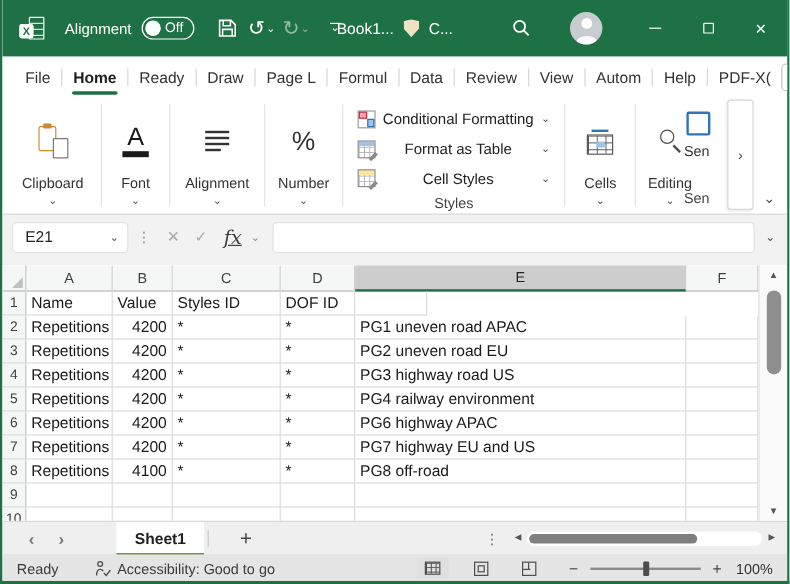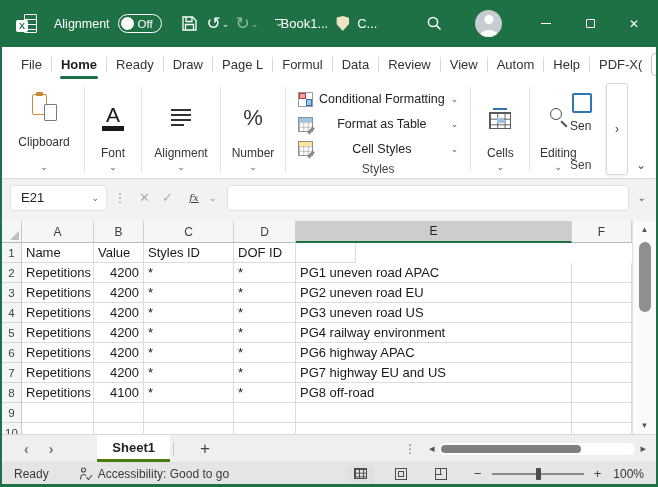--- a/index.html
+++ b/index.html
@@ -49,21 +49,21 @@
   .tab-sep { width: 1px; height: 15px; background: #D8D8D8; flex: 0 0 auto; }
   .tabs-right { margin-left: auto; display: flex; align-items: center; gap: 6px; margin-right: 14px; }
   .comment-btn { width: 27px; height: 23px; border: 1px solid #C6C6C6; border-radius: 4px; background: #fff; display: flex; align-items: center; justify-content: center; }
   
   .ribbon { height: 98px; position: relative; background: #fff; border-bottom: 1px solid #D8D8D8; display: flex; padding-left: 4px; }
   .rgroup { display: flex; flex-direction: column; align-items: center; padding: 8px 4px 2px; }
   .rgroup .icon-zone { flex: 1; display: flex; align-items: center; justify-content: center; }
   .glabel { font-size: 12px; color: #333; line-height: 14px; }
   .gchev { font-size: 9px; color: #555; line-height: 10px; margin-top: 2px; margin-bottom: 4px; }
   .group-sep { width: 1px; background: #E4E4E4; margin: 6px 2px; }
-  .w-clip { min-width: 76px; gap: 11px; } .w-font { min-width: 52px; } .w-align { min-width: 74px; } .w-num { min-width: 60px; }
+  .w-clip { min-width: 76px; } .w-font { min-width: 52px; } .w-align { min-width: 74px; } .w-num { min-width: 60px; }
   .w-cells { min-width: 54px; } .w-edit { min-width: 52px; }
   .icon-clipboard { position: relative; width: 25px; height: 29px; }
   .clip-back { position: absolute; left: 0; top: 2px; width: 15px; height: 21px; border: 1.5px solid #C98A33; border-radius: 2px; background: #fff; }
   .clip-tab { position: absolute; left: 4px; top: 0; width: 7px; height: 4px; background: #C98A33; border-radius: 1px; }
   .clip-front { position: absolute; right: 0; bottom: 0; width: 13px; height: 17px; background: #fff; border: 1.5px solid #7A7A7A; border-radius: 1px; }
   .icon-font { display: flex; flex-direction: column; align-items: center; }
   .font-a { font-size: 21px; line-height: 21px; color: #1a1a1a; }
   .font-bar { width: 22px; height: 5px; background: #1a1a1a; margin-top: 1px; }
   .icon-align { display: flex; flex-direction: column; gap: 3px; align-items: flex-start; }
   .al-bar { height: 2px; background: #333; }
@@ -98,21 +98,21 @@
   .sen-group-label { font-size: 12px; color: #444; margin-bottom: 4px; }
   .ribbon-flyout { position: absolute; right: 28px; top: 2px; bottom: 3px; width: 22px; background: #fff; border: 1px solid #D9D9D9; border-radius: 3px;
     box-shadow: -1px 1px 3px rgba(0,0,0,.07); display: flex; align-items: center; justify-content: center; color: #444; font-size: 12px; }
   .ribbon-collapse { position: absolute; right: 5px; bottom: 3px; width: 20px; height: 20px; display: flex; align-items: center; justify-content: center; color: #555; font-size: 12px; }
   
   .formula-bar { height: 42px; background: #F2F2F2; display: flex; align-items: center; padding: 0 10px 5px 8px; }
   .name-box { width: 97px; height: 26px; background: #fff; border: 1px solid #E2E2E2; border-radius: 4px; display: flex; align-items: center; padding: 0 7px 0 10px; font-size: 13px; color: #222; }
   .name-box-chev { margin-left: auto; font-size: 9px; color: #555; }
   .fb-dots { margin: 0 7px; color: #888; font-size: 12px; }
   .fb-btn { width: 23px; text-align: center; color: #ABABAB; font-size: 13px; }
-  .fb-fx { width: 30px; text-align: center; color: #3d3d3d; font-size: 10px; font-family: "DejaVu Serif", serif; font-style: italic; text-decoration: underline; }
+  .fb-fx { width: 30px; text-align: center; color: #3d3d3d; font-size: 16px; font-family: "DejaVu Serif", serif; font-style: italic; text-decoration: underline; }
   .fx-chev { font-size: 9px; color: #888; margin-right: 4px; }
   .formula-input { flex: 1; height: 26px; background: #fff; border: 1px solid #E2E2E2; border-radius: 4px; margin-left: 6px; font-size: 13px; padding: 0 8px; color: #222; display: flex; align-items: center; }
   .fb-expand { margin-left: 9px; color: #555; font-size: 10px; }
   
   .grid-area { height: 213px; display: flex; overflow: hidden; background: #fff; }
   .grid-main { width: 630px; }
   .hdr-row { display: flex; height: 22px; }
   .corner { width: 20px; background: #F5F6F6; border-right: 1px solid #C9C9C9; border-bottom: 1px solid #B9B9B9; position: relative; }
   .corner::after { content: ""; position: absolute; right: 2px; bottom: 2px; border-left: 9px solid transparent; border-bottom: 9px solid #C0C0C0; }
   .col-hdr { background: #F5F6F6; border-right: 1px solid #D0D0D0; border-bottom: 1px solid #B9B9B9; display: flex; align-items: center; justify-content: center; font-size: 12px; color: #3F3F3F; }
@@ -122,21 +122,21 @@
   .row-hdr { width: 20px; background: #F5F6F6; border-right: 1px solid #C9C9C9; border-bottom: 1px solid #D5D5D5; font-size: 11.5px; color: #3F3F3F; display: flex; align-items: center; justify-content: center; }
   .cell { border-right: 1px solid #DCDCDC; border-bottom: 1px solid #DCDCDC; font-size: 13px; color: #1A1A1A; padding: 0 4px; display: flex; align-items: center; overflow: hidden; white-space: nowrap; }
   .cell.num { justify-content: flex-end; }
   .v-scroll { width: 24px; border-left: 1px solid #E0E0E0; background: #FAFAFA; position: relative; }
   .vs-up { position: absolute; top: 5px; left: 0; right: 0; text-align: center; color: #555; font-size: 8px; line-height: 8px; }
   .vs-thumb { position: absolute; top: 21px; left: 6px; width: 12px; height: 70px; background: #8F8F8F; border-radius: 6px; }
   .vs-down { position: absolute; bottom: 4px; left: 0; right: 0; text-align: center; color: #555; font-size: 8px; line-height: 8px; }
   
   .sheet-bar { height: 28px; background: #EFEFEF; border-top: 1px solid #D9D9D9; display: flex; align-items: center; padding-left: 22px; }
   .sheet-nav { color: #777; font-size: 14px; font-weight: 700; margin-right: 20px; line-height: 14px; }
-  .sheet-tab { margin-left: 24px; height: 100%; background: #fff; display: flex; align-items: center; padding: 0 15px; font-size: 13px; font-weight: 700; color: #222; border-bottom: 3px solid #4d7c0f; }
+  .sheet-tab { margin-left: 24px; height: 100%; background: #fff; display: flex; align-items: center; padding: 0 15px; font-size: 13px; font-weight: 700; color: #222; border-bottom: 1px solid #4d7c0f; }
   .sheet-tab-sep { width: 1px; height: 14px; background: #C9C9C9; margin-left: 3px; }
   .add-sheet { margin-left: 26px; font-size: 17px; color: #444; line-height: 17px; }
   .sb-dots { margin-left: auto; color: #666; margin-right: 13px; font-size: 12px; }
   .h-scroll { display: flex; align-items: center; margin-right: 10px; }
   .hs-arrow { color: #555; font-size: 11px; line-height: 11px; }
   .hs-track { width: 196px; height: 12px; background: #FFF; border-radius: 6px; margin: 0 5px; position: relative; }
   .hs-thumb { position: absolute; left: 2px; top: 2px; width: 140px; height: 8px; background: #7F7F7F; border-radius: 4px; }
   
   .status-bar { height: 22px; background: #e5e5e5; border-top: 1px solid #E2E2E2; display: flex; align-items: center; font-size: 12px; color: #3A3A3A; padding: 0 12px; }
   .sb-ready { margin-right: 30px; }
@@ -406,21 +406,21 @@
             <div class="cell w-d">*</div>
             <div class="cell w-e">PG2 uneven road EU</div>
             <div class="cell w-f"></div>
           </div>
           <div class="grid-row">
             <div class="row-hdr">4</div>
             <div class="cell w-a">Repetitions</div>
             <div class="cell w-b num">4200</div>
             <div class="cell w-c">*</div>
             <div class="cell w-d">*</div>
-            <div class="cell w-e">PG3 uneven road US</div>
+            <div class="cell w-e">PG3 highway road US</div>
             <div class="cell w-f"></div>
           </div>
           <div class="grid-row">
             <div class="row-hdr">5</div>
             <div class="cell w-a">Repetitions</div>
             <div class="cell w-b num">4200</div>
             <div class="cell w-c">*</div>
             <div class="cell w-d">*</div>
             <div class="cell w-e">PG4 railway environment</div>
             <div class="cell w-f"></div>

